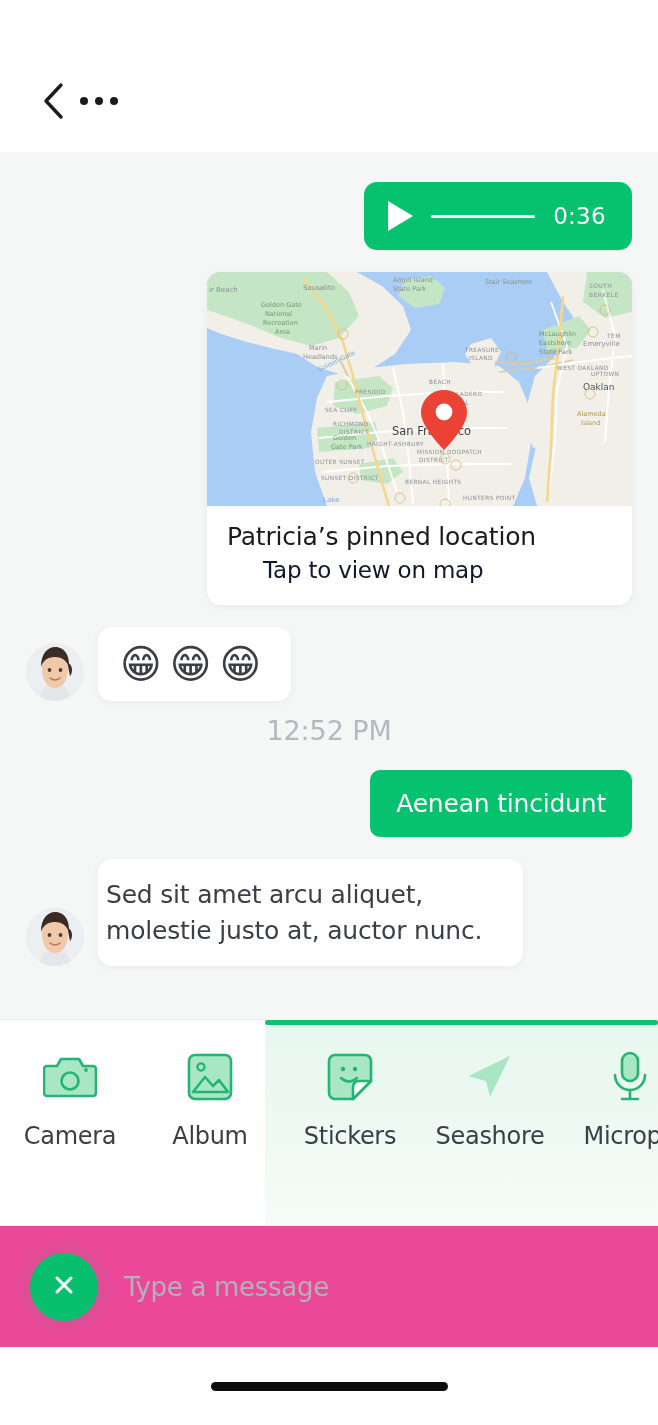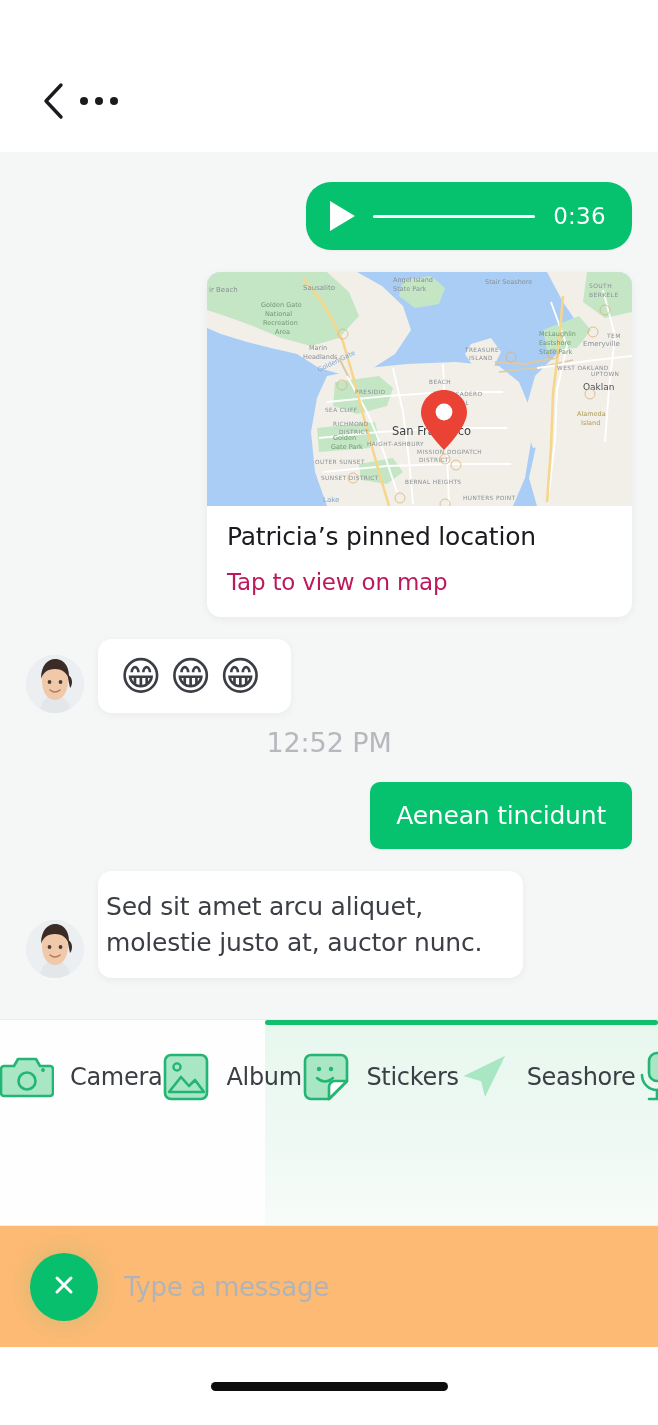--- a/index.html
+++ b/index.html
@@ -39,44 +39,44 @@
     flex:1; background:#f5f6f6; position:relative;
     padding:30px 26px 0 26px; overflow:hidden;
   }
 
   .row { display:flex; margin-bottom:22px; }
   .row.out { justify-content:flex-end; }
   .row.in  { justify-content:flex-start; align-items:flex-end; }
 
   
   .voice-bubble {
-    background:#06c16e; border-radius:25px;
-    height:68px; width:326px;
+    background:#06c16e; border-radius:13px;
+    height:68px; width:268px;
     display:flex; align-items:center; padding:0 26px 0 24px; gap:18px;
     box-shadow:0 1px 2px rgba(0,0,0,.05);
   }
   .play-tri {
     width:0;height:0;border-left:25px solid #fff;
     border-top:15px solid transparent;border-bottom:15px solid transparent;
     flex:0 0 auto;
   }
   .voice-track { flex:1; height:3px; background:#ffffff; border-radius:2px; }
   .voice-time { color:#fff; font-size:23px; font-weight:400; letter-spacing:.3px; }
 
   
   .map-card {
     width:425px; background:#fff; border-radius:14px; overflow:hidden;
     box-shadow:0 2px 10px rgba(0,0,0,.055);
   }
   .map-img { height:234px; position:relative; overflow:hidden; background:#aacdf5; }
   .map-img svg { position:absolute; top:0; left:0; display:block; }
   .map-pin { position:absolute; left:50%; top:50%; transform:translate(-50%,-78%); }
   .map-caption { padding:16px 20px 22px 20px; }
-  .map-title { font-size:25px; color:#1b1b1f; letter-spacing:-0.2px; margin-bottom:18px; }
-  .map-sub   { font-size:23px; color:#be185d; letter-spacing:-0.2px; }
+  .map-title { font-size:25px; color:#1b1b1f; letter-spacing:-0.2px; margin-bottom:6px; }
+  .map-sub   { font-size:23px; color:#0f172a; letter-spacing:-0.2px;margin-left:36px; }
 
   
   .avatar {
     width:58px; height:58px; border-radius:50%; overflow:hidden; flex:0 0 58px;
     margin-right:14px; background:#e9eaec; position:relative;
   }
   .avatar svg { display:block; }
 
   
   .bubble-in {
@@ -106,29 +106,29 @@
     position:absolute; left:265px; right:0; top:0; bottom:0;
     background:linear-gradient(180deg,#e7f7ee 0%, #eef9f3 55%, #f7fcf9 100%);
     pointer-events:none;
   }
   .tray-glow::before{
     content:""; position:absolute; left:0; top:0; right:0; height:5px;
     background:#11bf6d; border-radius:3px;
   }
   .tray-items { position:relative; display:flex; width:100%; z-index:2; }
   .tray-item {
-    flex:0 0 140px; display:flex; align-items:center;
+    flex:0 0 140px; display:flex; flex-direction:column; align-items:center;
     cursor:pointer; gap:16px;
   }
   .tray-item .ti-icon { height:58px; display:flex; align-items:center; justify-content:center; }
   .tray-item .ti-label { font-size:24px; color:#3b3f45; letter-spacing:-0.3px; white-space:nowrap; }
 
   
   .input-bar {
-    flex:0 0 auto; height:122px; background:#fdba74; display:flex; align-items:center;
+    flex:0 0 auto; height:122px; background:#ec4899; display:flex; align-items:center;
     padding:0 30px; gap:26px; border-top:1px solid #eceef0; position:relative;
   }
   .close-fab {
     width:68px; height:68px; border-radius:50%; background:#07bf6c;
     display:flex; align-items:center; justify-content:center; flex:0 0 68px;
     cursor:pointer; box-shadow:0 0 26px rgba(7,191,108,.18);
   }
   .msg-input {
     flex:1; border:none; outline:none; background:transparent;
     font-family:"DejaVu Sans", sans-serif;

